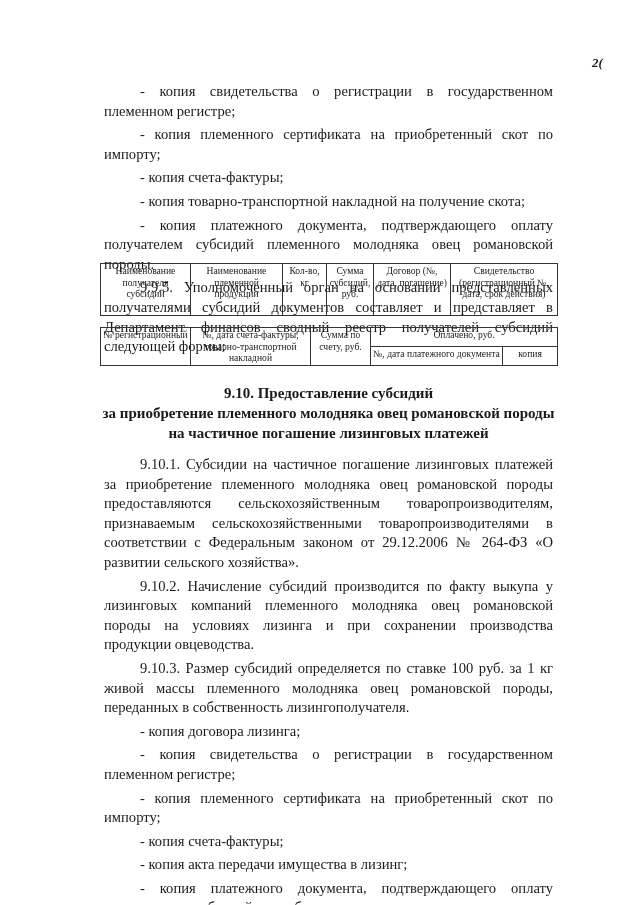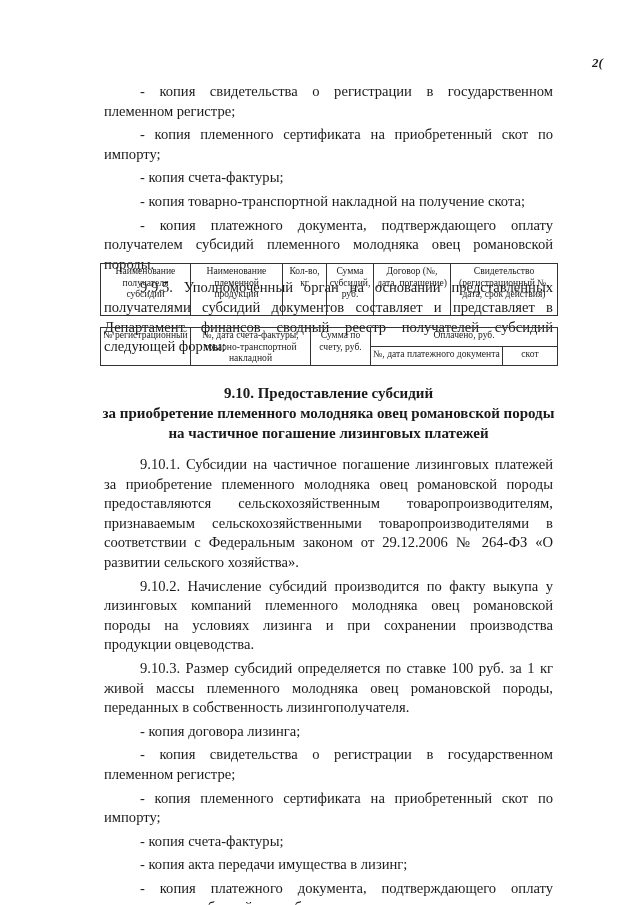--- a/index.html
+++ b/index.html
@@ -68,21 +68,21 @@
   </colgroup>
   <tbody>
       <tr>
     <td rowspan="2">№ регистрационный</td>
     <td rowspan="2">№, дата счета-фактуры, товарно-транспортной накладной</td>
     <td rowspan="2">Сумма по счету, руб.</td>
     <td colspan="2">Оплачено, руб.</td>
   </tr>
   <tr>
     <td>№, дата платежного документа</td>
-    <td>скот</td>
+    <td>копия</td>
   </tr>
 </tbody>
   </table>
 
 <div class="heading" style="top:383px;">
   <div>9.10. Предоставление субсидий</div>
   <div>за приобретение племенного молодняка овец романовской породы</div>
   <div>на частичное погашение лизинговых платежей</div>
 </div>
 

